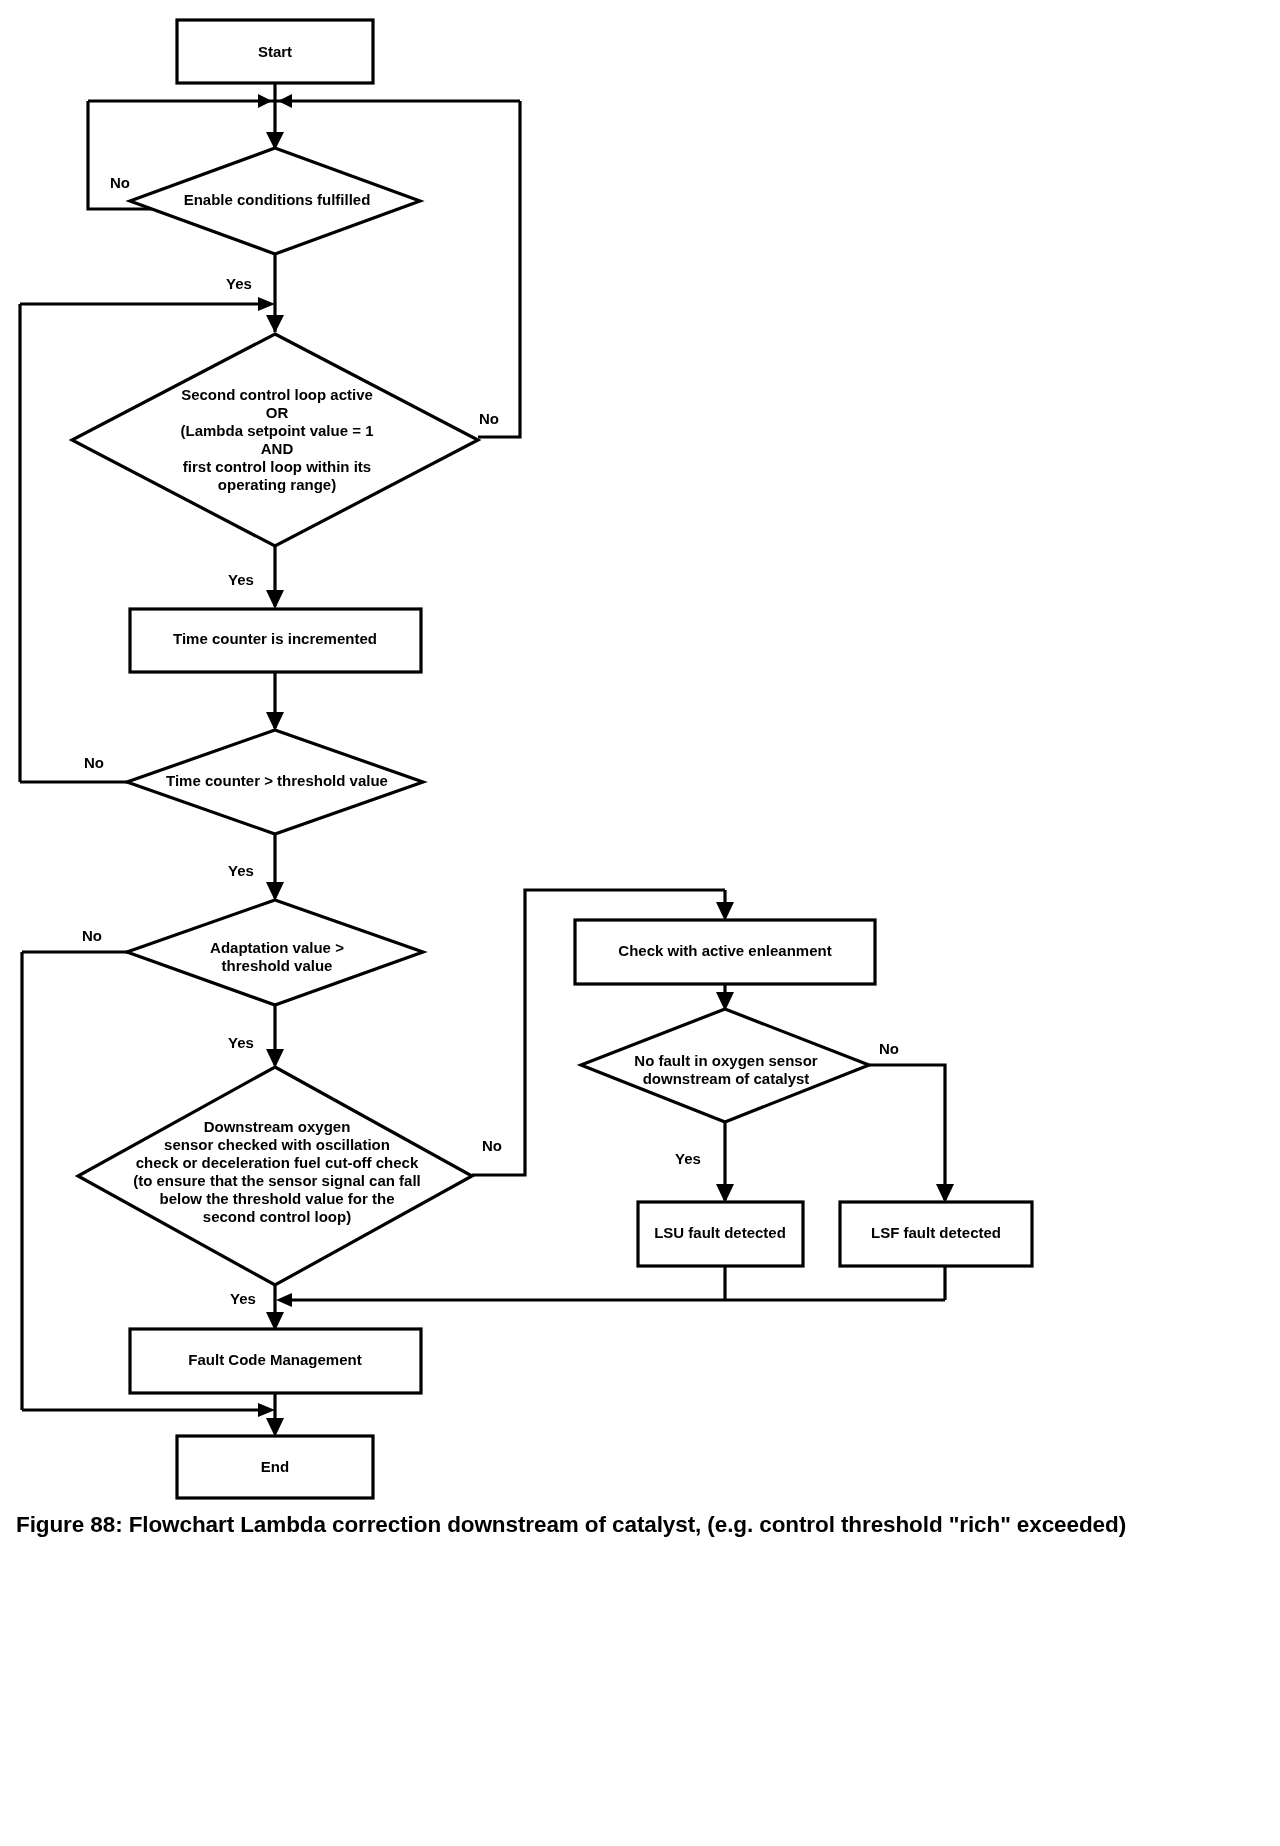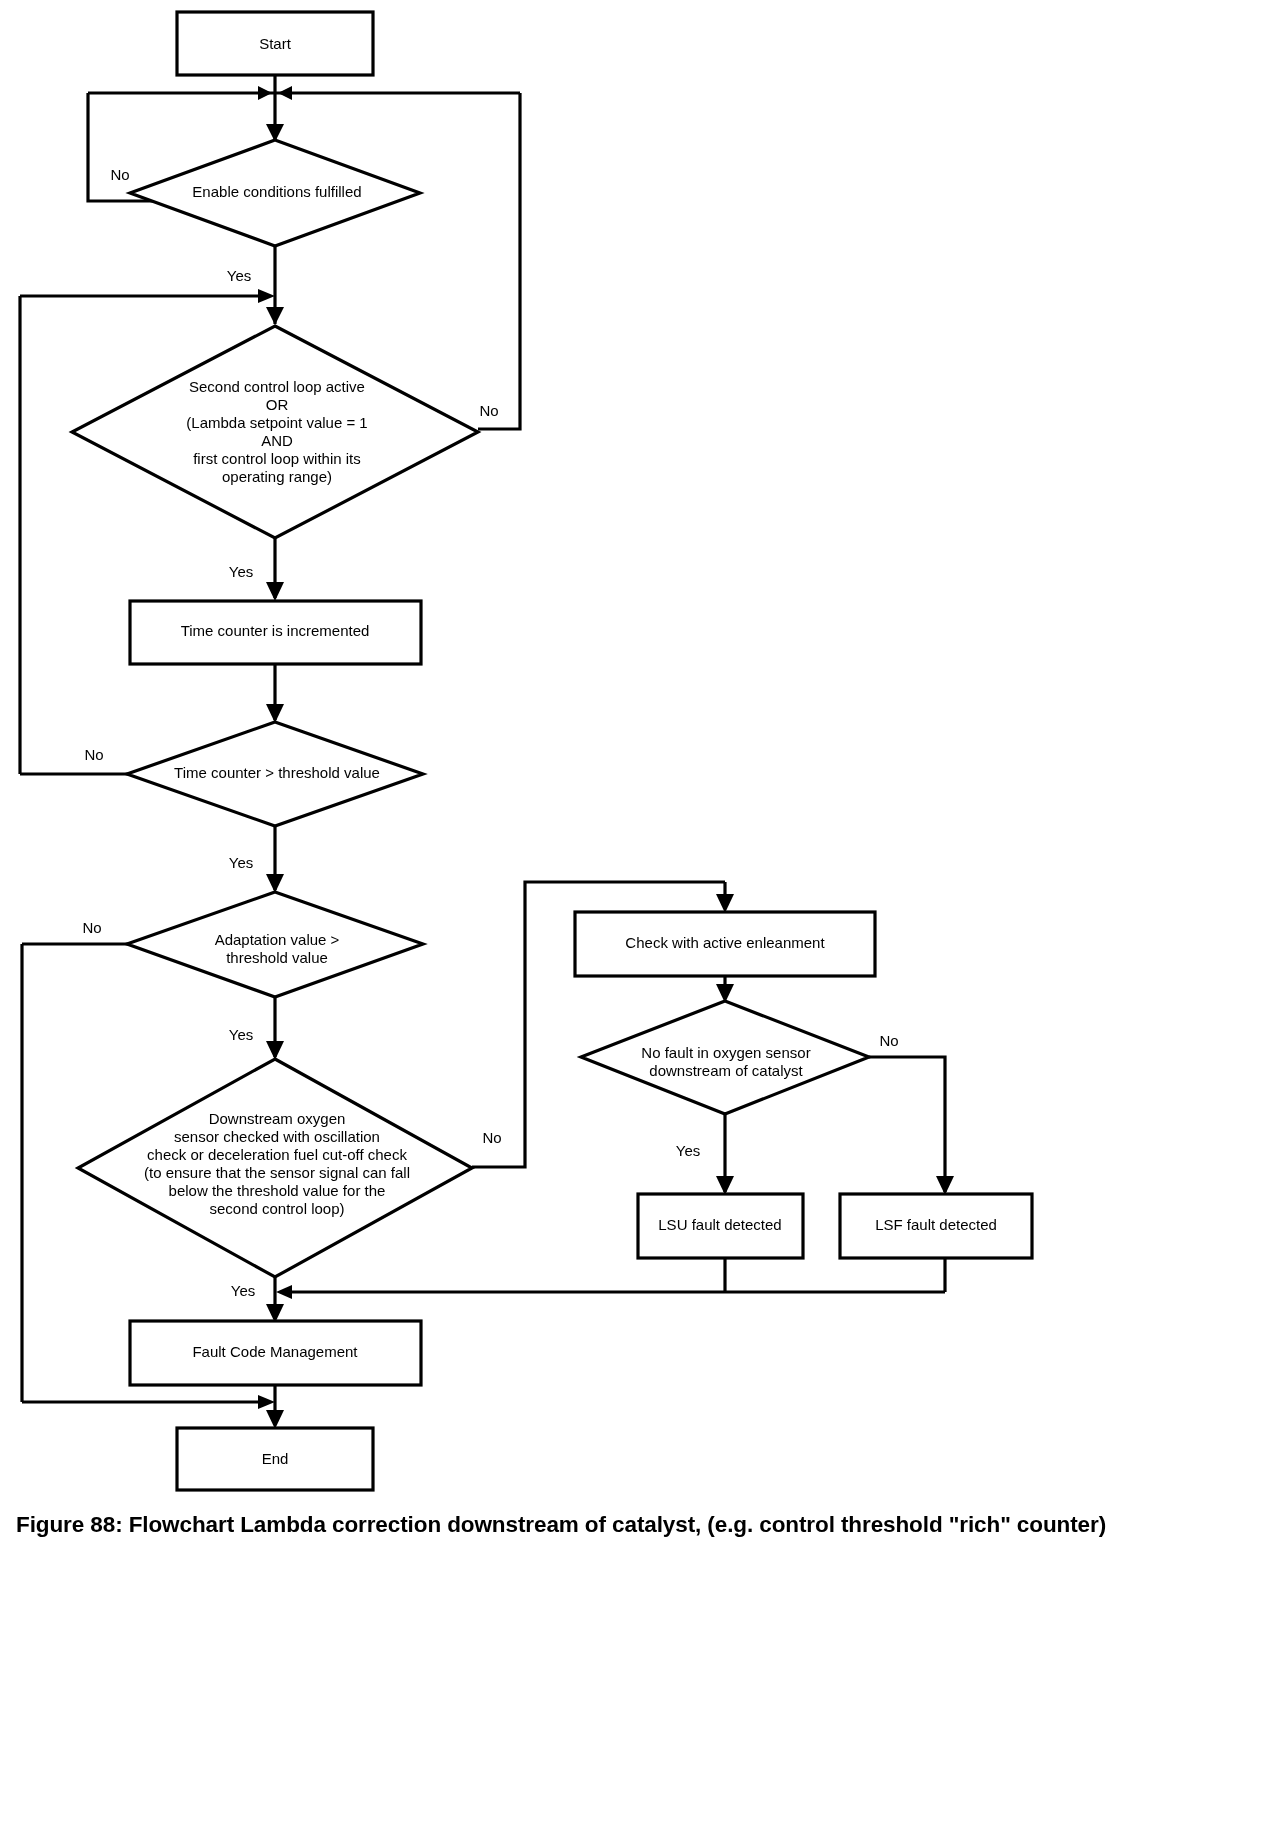--- a/index.html
+++ b/index.html
@@ -12,23 +12,24 @@
     width: 1280px;
     height: 1846px;
     font-family: "Liberation Sans", sans-serif;
     color: #000000;
     position: relative;
     overflow: hidden;
   }
   #flow-wrap {
     position: absolute;
     left: 0;
-    top: 4px;
+    top: 12px;
     width: 1228px;
     height: 1500px;
+    font-weight: bold;
   }
   svg#flowchart {
     display: block;
     width: 1280px;
     height: 1500px;
   }
   .node-shape {
     fill: #ffffff;
     stroke: #000000;
     stroke-width: 3.2;
@@ -202,13 +203,13 @@
 
   <rect class="node-shape" x="130" y="1317" width="291" height="64"></rect>
   <text class="node-label" x="275" y="1349">Fault Code Management</text>
 
   <rect class="node-shape" x="177" y="1424" width="196" height="62"></rect>
   <text class="node-label" x="275" y="1456">End</text>
 
 </svg>
 </div>
 
-<div id="caption">Figure 88: Flowchart Lambda correction downstream of catalyst, (e.g. control threshold "rich" counter)</div>
+<div id="caption">Figure 88: Flowchart Lambda correction downstream of catalyst, (e.g. control threshold "rich" exceeded)</div>
 
 </body></html>

